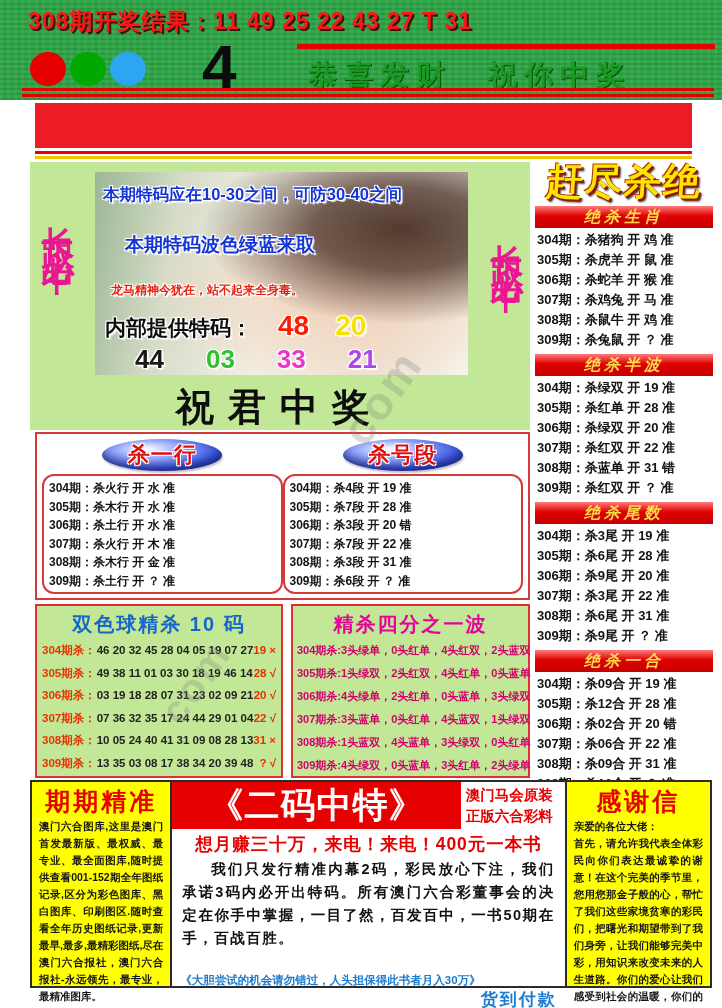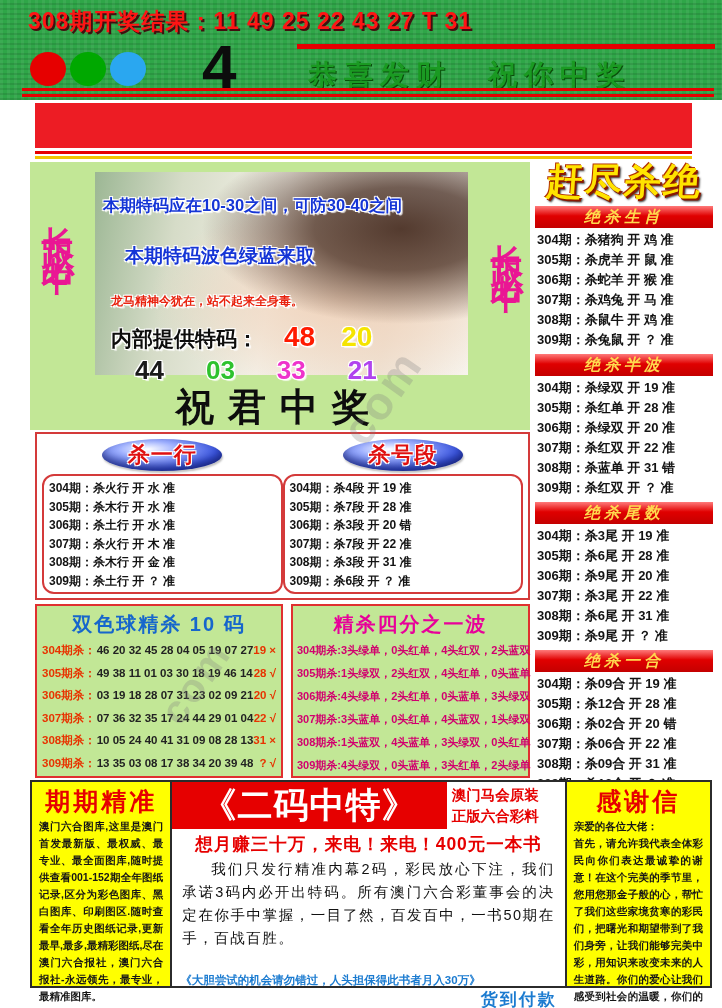--- a/index.html
+++ b/index.html
@@ -36,25 +36,25 @@
   .vleft  { left:12px; top:38px; }
   .vright { right:6px; top:56px; }
   .photo { position:absolute; left:65px; top:10px; width:373px; height:203px;
     background:
       radial-gradient(ellipse at 82% 28%, rgba(70,44,32,.92) 0%, rgba(70,44,32,.75) 20%, transparent 46%),
       radial-gradient(ellipse at 66% 62%, rgba(240,210,186,.95) 0%, rgba(240,210,186,.5) 30%, transparent 55%),
       radial-gradient(ellipse at 90% 12%, rgba(245,245,245,.9) 0%, transparent 25%),
       linear-gradient(100deg,#9cb794 0%,#d6dcc8 22%,#f4f1e8 48%,#efe5d8 78%,#f7f3ec 100%);
   }
   .ol { position:absolute; white-space:nowrap; font-weight:900;
-    text-shadow:-1px -1px 0 #fff,1px -1px 0 #fff,-1px 1px 0 #fff,1px 1px 0 #fff,2px 2px 1px rgba(255,255,255,.8);margin-top:11px; }
+    text-shadow:-1px -1px 0 #fff,1px -1px 0 #fff,-1px 1px 0 #fff,1px 1px 0 #fff,2px 2px 1px rgba(255,255,255,.8); }
   .ol-blue1 { left:8px;  top:12px;  font-size:16.5px; color:#1535d6; }
   .ol-blue2 { left:30px; top:60px;  font-size:19px;   color:#1535d6; }
   .ol-red   { left:16px; top:110px; font-size:12px;   color:#e8230f; }
-  .ol-codes { left:16px; top:138px; font-size:21px;   color:#0d0d0d; display:flex; align-items:baseline; }
+  .ol-codes { left:10px; top:138px; font-size:21px;   color:#0d0d0d; display:flex; align-items:baseline; }
   .code-big { font-size:28px; font-weight:900; margin-left:26px; }
   .codes-row2 { left:40px; top:172px; font-size:26px; color:#111; display:flex; }
   .codes-row2 .code-big { font-size:26px; margin-left:0; margin-right:42px; }
   .wish { position:absolute; left:0; top:220px; width:100%; text-align:center;
     font-size:38px; font-weight:900; color:#0d0d0d; letter-spacing:14px; }
 
   
   .right-col { position:absolute; left:535px; top:160px; width:178px; height:620px; background:#fff; }
   .rc-title { text-align:center; font-size:37px; font-weight:900; color:#ffe400; line-height:44px;
     letter-spacing:2px; transform:skewX(-4deg);
@@ -98,25 +98,25 @@
   .bottom { position:absolute; left:30px; top:780px; width:682px; height:208px;
     border:2px solid #2b2b2b; display:flex; background:#14532d;justify-content:space-between; }
   .b-left  { width:166px; background:#ffff00; border-right:2px solid #2b2b2b; padding:2px 7px; }
   .b-right { width:172px; background:#ffff00; border-left:2px solid #2b2b2b; padding:2px 7px; }
   .b-center{ flex:1; background:#fff; display:flex; flex-direction:column; }
   .b-title { text-align:center; color:#e60000; font-size:25px; font-weight:900; letter-spacing:3px; line-height:34px; }
   .b-body  { font-size:10.5px; font-weight:600; color:#151515; line-height:1.62; text-align:justify; white-space:pre-line; }
   .banner-row { display:flex; height:58px; }
   .banner-red { flex:1; background:#e60000; color:#fff; display:flex; align-items:center; justify-content:center;
     font-size:35px; font-weight:900; letter-spacing:1px; white-space:nowrap; }
-  .banner-side { width:118px; display:flex; flex-direction:column; justify-content:center;
+  .banner-side { width:104px; display:flex; flex-direction:column; justify-content:center;
     color:#e60000; font-size:14.5px; font-weight:800; line-height:1.4; padding-left:5px; white-space:nowrap; }
   .hot-line { color:#e60000; font-size:17.5px; font-weight:900; text-align:center; margin-top:3px;
     letter-spacing:1px; white-space:nowrap; }
-  .center-para { padding:2px 10px 0 10px; font-size:14.5px; font-weight:400; color:#111;
+  .center-para { padding:2px 10px 0 10px; font-size:14.5px; font-weight:700; color:#111;
     line-height:1.58; text-indent:2em; text-align:justify; letter-spacing:1.5px; }
   .center-foot { display:flex; align-items:center; padding:0 8px; margin-top:1px; }
   .blue-note { color:#1b7bd0; font-size:11.5px; font-weight:800; white-space:nowrap; }
   .cod { color:#1b7bd0; font-size:17px; font-weight:900; margin-left:auto; letter-spacing:2px; white-space:nowrap;margin-top:37px; }
 
   
   .wm { position:absolute; color:rgba(125,125,125,.28); font-weight:700; pointer-events:none; z-index:5; }
   .wm1 { left:330px; top:370px; font-size:46px; transform:rotate(-55deg); letter-spacing:3px; }
   .wm2 { left:150px; top:660px; font-size:40px; transform:rotate(-55deg); letter-spacing:3px; }
 </style>

